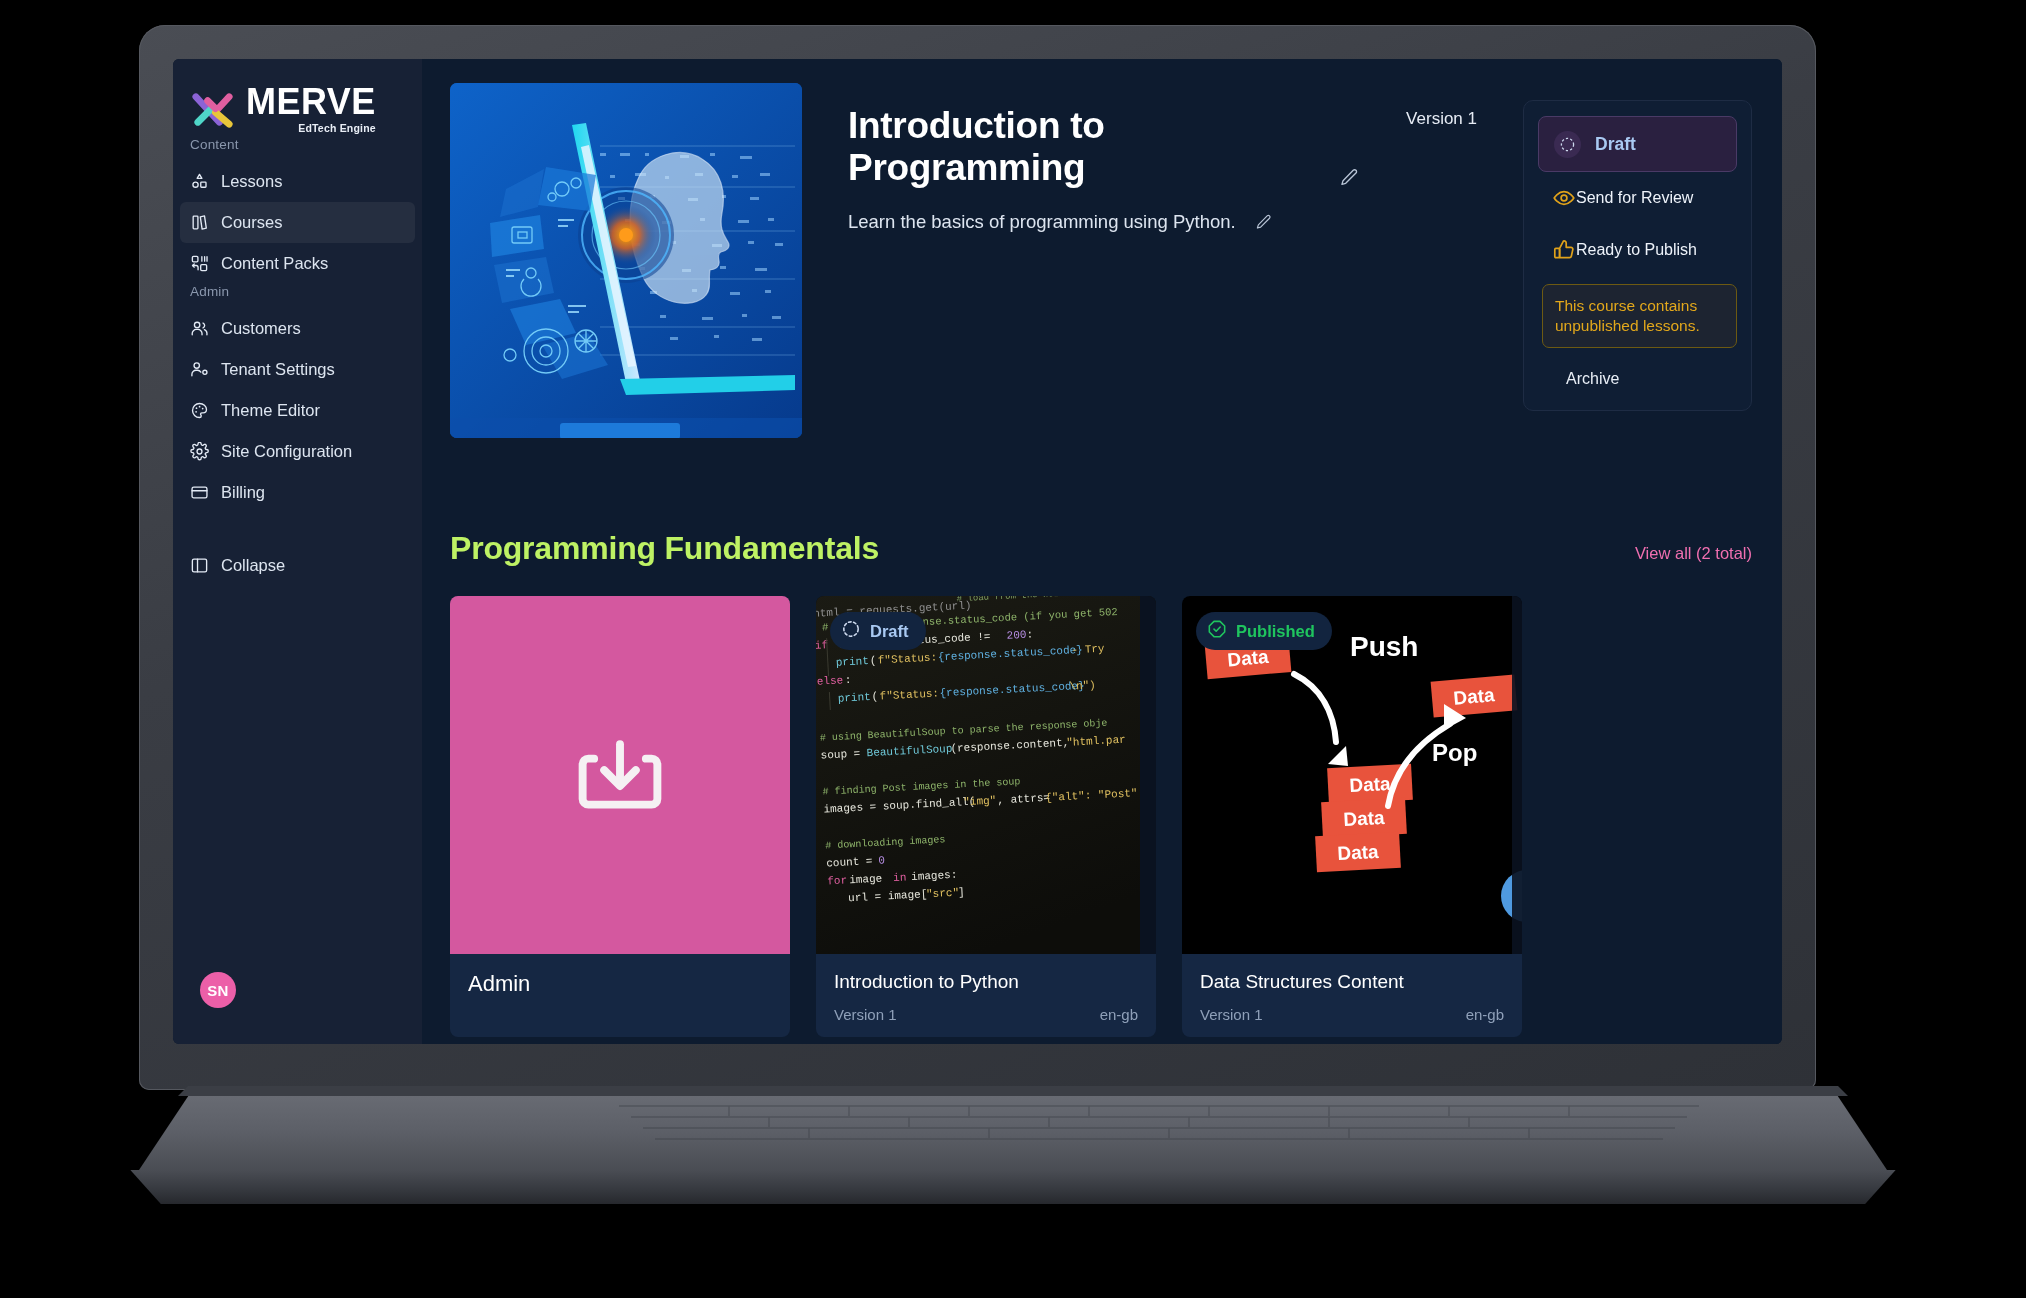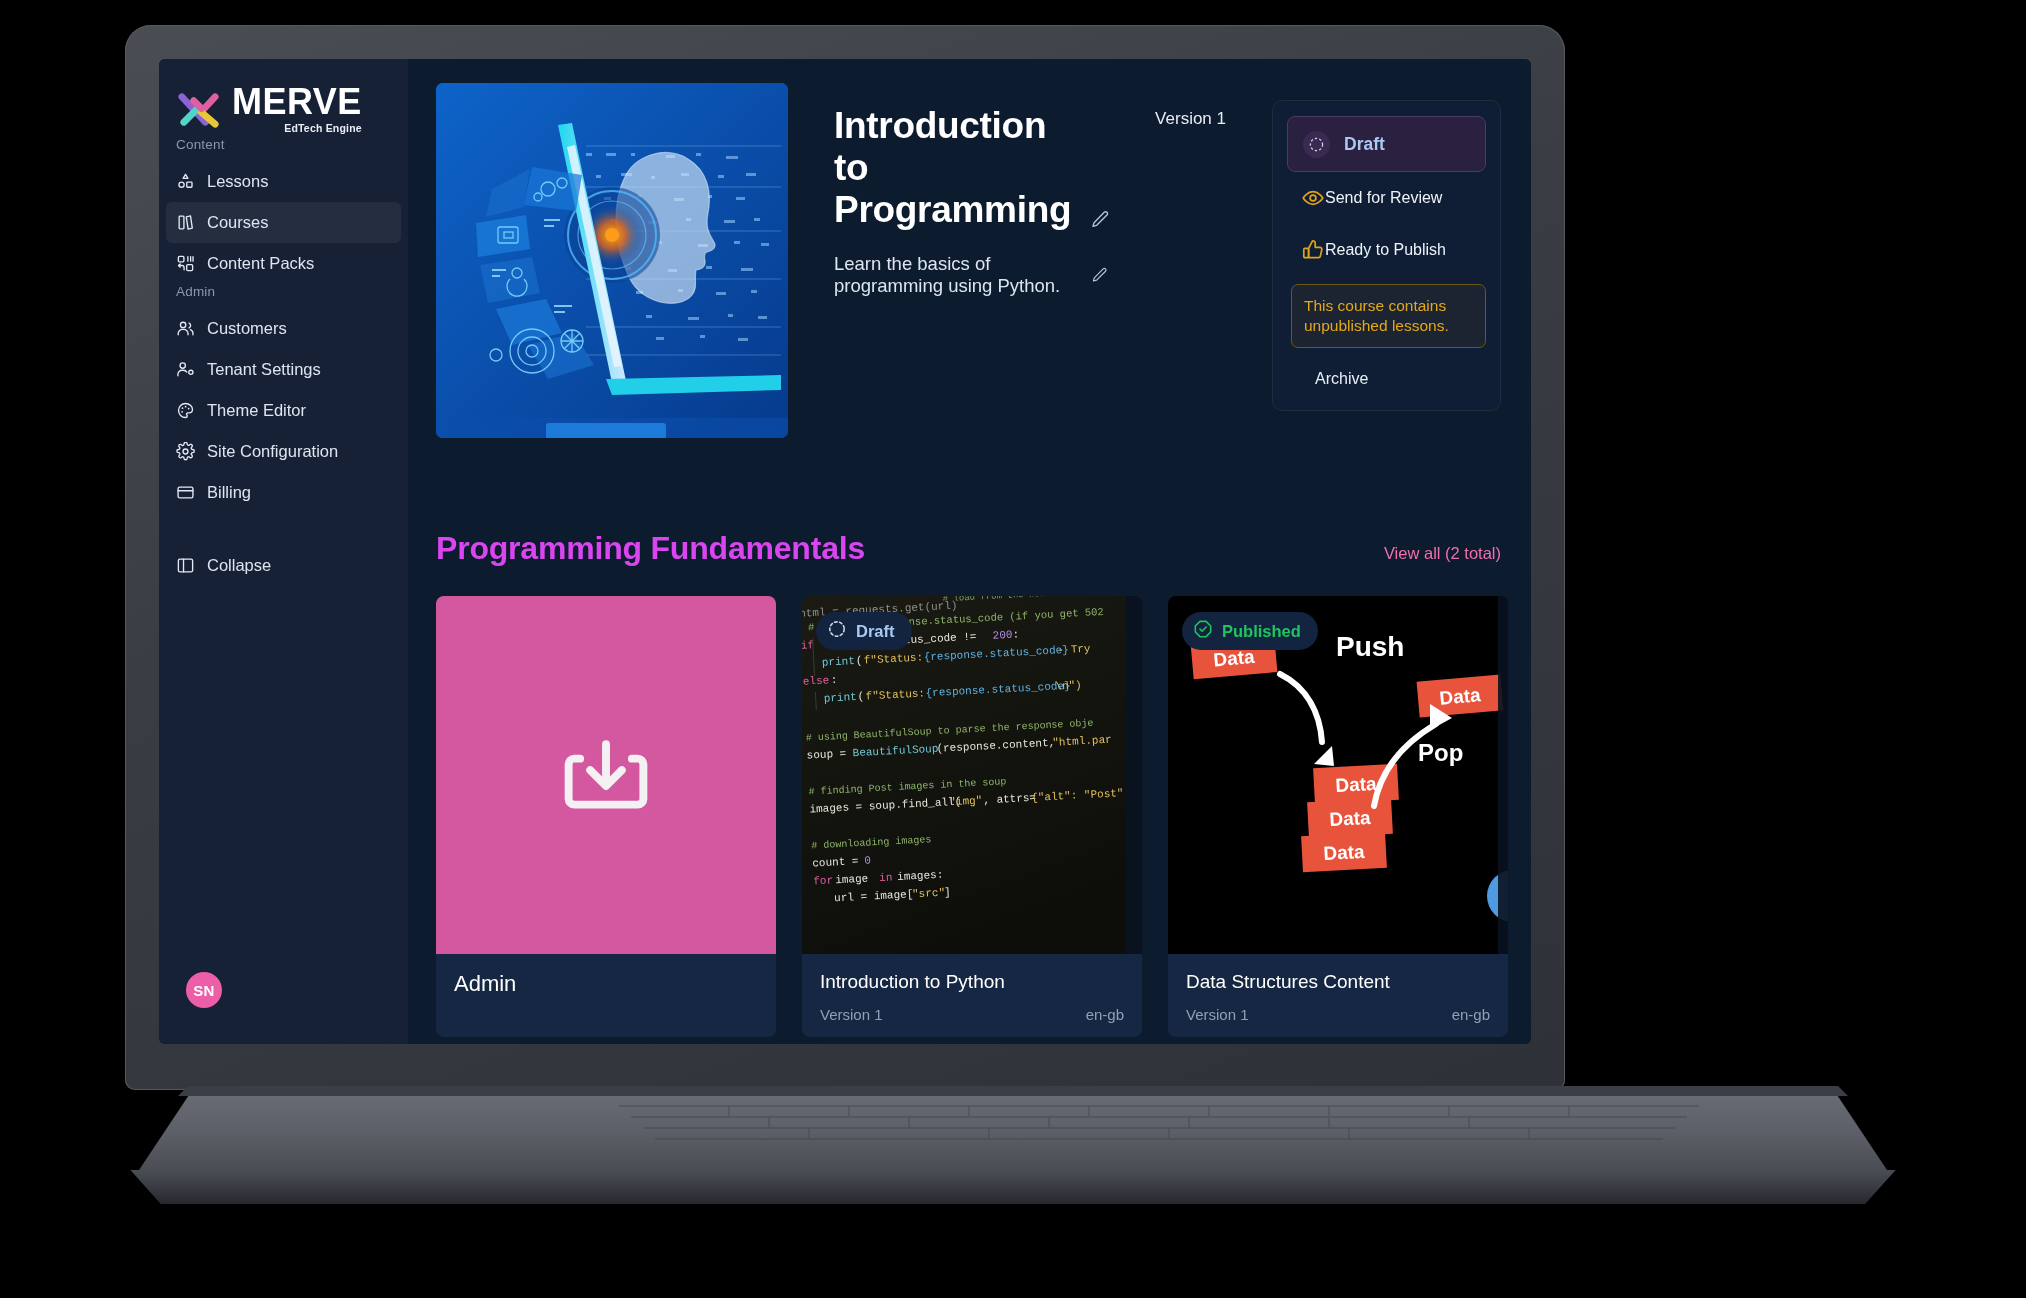--- a/index.html
+++ b/index.html
@@ -7,22 +7,22 @@
     width: 2026px; height: 1298px;
     background: #000;
     font-family: "Liberation Sans", sans-serif;
     overflow: hidden;
   }
 
   
   .stage { position: relative; width: 2026px; height: 1298px; background: #000; }
 
   .laptop-lid {
-    position: absolute; left: 125px; top: 25px;
-    width: 1440px; height: 1065px;
+    position: absolute; left: 139px; top: 25px;
+    width: 1677px; height: 1065px;
     background: linear-gradient(160deg, #4a4d54 0%, #3a3d44 40%, #2e3137 100%);
     border-radius: 26px 26px 10px 10px;
     padding: 34px 34px 46px 34px;
     box-shadow: 0 0 0 1px #55585f inset;
   }
   .laptop-screen {
     width: 100%; height: 100%;
     background: #0d1b2f;
     border-radius: 6px;
     overflow: hidden;
@@ -159,21 +159,21 @@
   }
   .archive-row { display: flex; align-items: center; gap: 14px; padding: 16px 6px 4px 14px; cursor: pointer; }
   .archive-row .aico svg { stroke: #c3cede; }
   .archive-label { font-size: 16px; color: #e9eff7; }
 
   
   .section-head {
     display: flex; align-items: baseline; justify-content: space-between;
     padding: 0 30px 0 28px; margin-top: 92px;
   }
-  .section-title { font-size: 32px; font-weight: 700; color: #d946ef; letter-spacing: -.2px; }
+  .section-title { font-size: 32px; font-weight: 700; color: #bef264; letter-spacing: -.2px; }
   .view-all { font-size: 16.5px; color: #f06fb0; cursor: pointer; }
 
   .cards { display: flex; gap: 26px; padding: 0 0 0 28px; margin-top: 29px; }
   .card {
     width: 340px; flex: 0 0 340px;
     background: #152743; border-radius: 8px; overflow: hidden;
     cursor: pointer;
   }
   .card-media { height: 358px; position: relative; overflow: hidden; }
   .card-body { padding: 17px 18px 14px 18px; }

